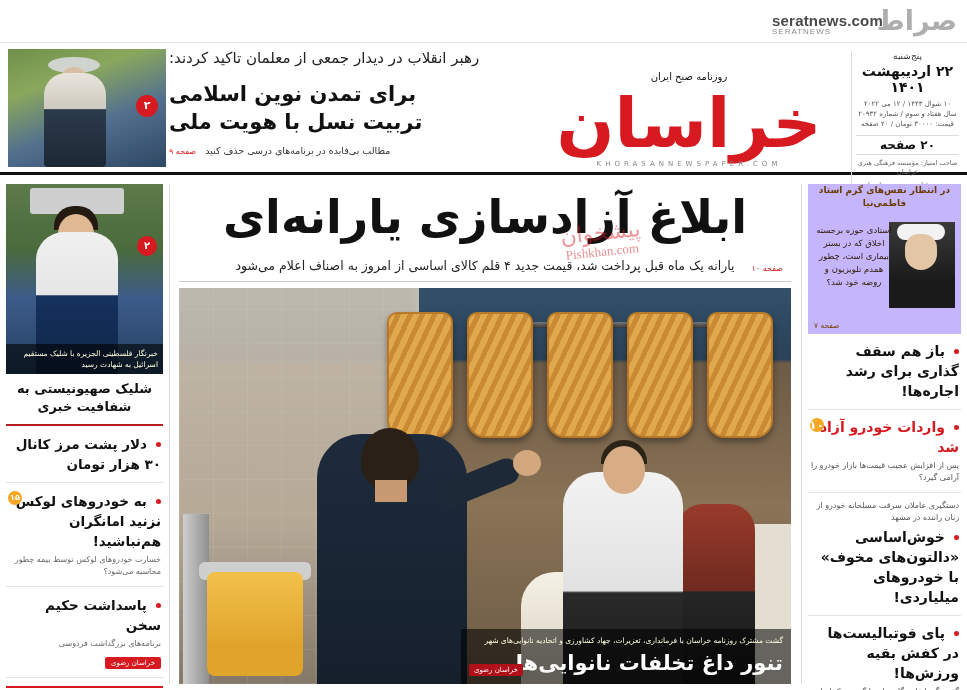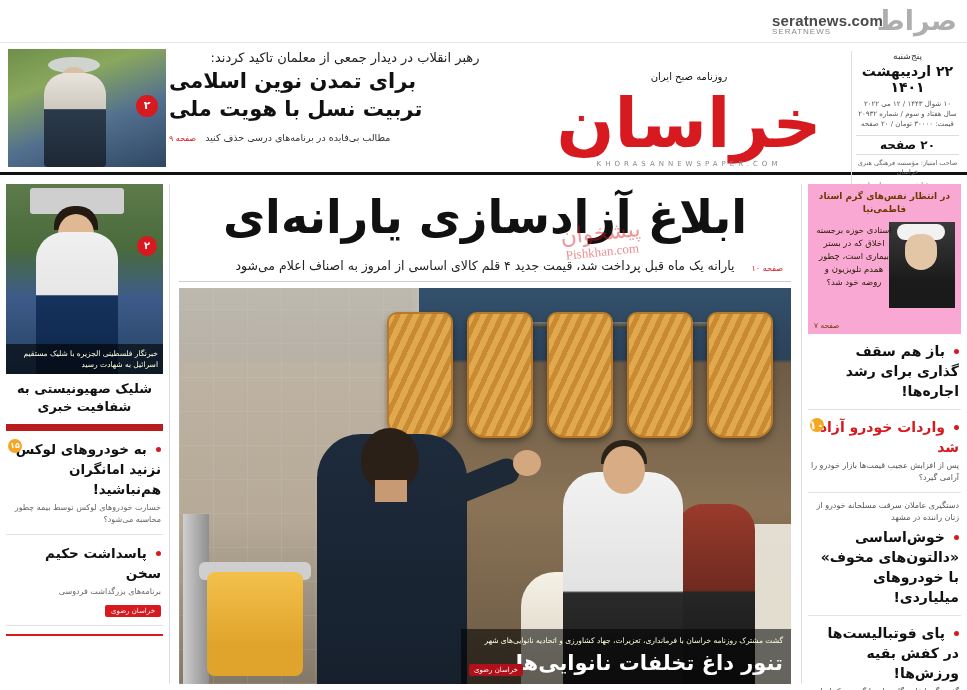--- a/index.html
+++ b/index.html
@@ -98,21 +98,21 @@
     position: absolute; bottom: 4px; right: 118px; width: 320px;
     text-align: center; font-size: 7px; color: #888;
     letter-spacing: 4px; direction: ltr;
   }
 
   .mast-lead {
     position: absolute; top: 8px; right: 446px; width: 352px;
     text-align: left; direction: rtl;
   }
   .mast-lead .ml-kicker {
-    font-size: 13px; color: #222; line-height: 14px; margin-bottom: 2px; text-align: center;
+    font-size: 15px; color: #222; line-height: 14px; margin-bottom: 15px;
   }
   .mast-lead .ml-head {
     font-size: 21px; font-weight: bold; color: #111; line-height: 28px;
   }
   .mast-lead .ml-sub {
     margin-top: 7px; font-size: 9.5px; color: #333;
   }
   .mast-lead .ml-page {
     display: inline-block; font-size: 8px; color: #d71920;
     margin-top: 4px; margin-right: 6px;
@@ -149,23 +149,22 @@
   }
 
   
   .col-right {
     position: absolute; right: 6px; top: 6px; width: 160px; height: 500px;
     border-left: 1px solid #ddd;
     padding-left: 6px;
   }
   .side-top {
     position: relative;
-    background: #f9a8d4;
+    background: #c4b5fd;
     height: 150px;
-    padding: 6px;
     overflow: hidden;
   }
   .side-top .st-kicker {
     font-size: 9px; font-weight: bold; color: #6b3a00; line-height: 13px;
     text-align: center;
   }
   .side-top .st-portrait {
     position: absolute; right: 6px; top: 38px; width: 66px; height: 86px;
     background: linear-gradient(180deg,#3a3a3a 0%, #1a1a1a 70%);
   }
@@ -392,21 +391,21 @@
     position: absolute; right: 6px; top: 52px; width: 20px; height: 20px;
     border-radius: 50%; background: #d71920; color: #fff;
     font-size: 10px; font-weight: bold; text-align: center; line-height: 20px;
   }
   .lc-photo .lcp-caption {
     position: absolute; left: 0; right: 0; bottom: 0;
     background: rgba(0,0,0,.6); padding: 4px 5px;
     font-size: 7.5px; color: #ffd; line-height: 11px;
   }
   .lc-head-under {
-    padding: 6px 2px 8px 2px; border-bottom: 7px solid #b91c1c;
+    padding: 6px 2px 8px 2px; border-bottom: 2px solid #b91c1c;
   }
   .lc-head-under .lhu-title {
     font-size: 13px; font-weight: bold; color: #111; line-height: 18px;
     text-align: center;
   }
   .left-item {
     border-bottom: 1px solid #e2e2e2; padding: 8px 2px; position: relative;
   }
   .left-item .li-dot {
     display: inline-block; width: 5px; height: 5px; border-radius: 50%;
@@ -585,20 +584,24 @@
           <div class="lcp-head"></div>
           <div class="lcp-person"></div>
           <div class="lcp-badge">۲</div>
           <div class="lcp-caption">خبرنگار فلسطینی الجزیره با شلیک مستقیم اسرائیل به شهادت رسید</div>
         </div>
 
         <div class="lc-head-under">
           <div class="lhu-title">شلیک صهیونیستی به شفافیت خبری</div>
         </div>
 
+        <div class="left-item">
+          <span class="li-dot"></span>
+          <span class="li-head">دلار پشت مرز کانال ۳۰ هزار تومان</span>
+        </div>
 
         <div class="left-item">
           <div class="li-badge">۱۵</div>
           <span class="li-dot"></span>
           <span class="li-head">به خودروهای لوکس نزنید امانگران هم‌نباشید!</span>
           <div class="li-sub">خسارت خودروهای لوکس توسط بیمه چطور محاسبه می‌شود؟</div>
         </div>
 
         <div class="left-item">
           <span class="li-dot"></span>

